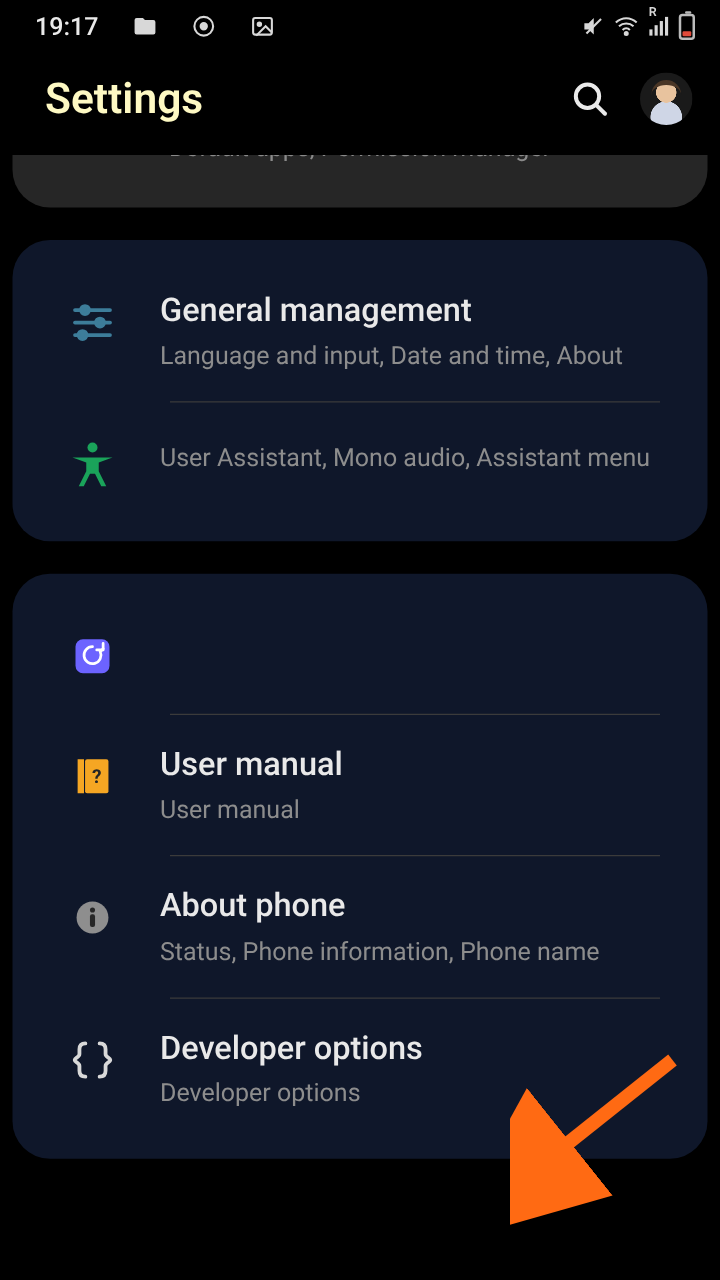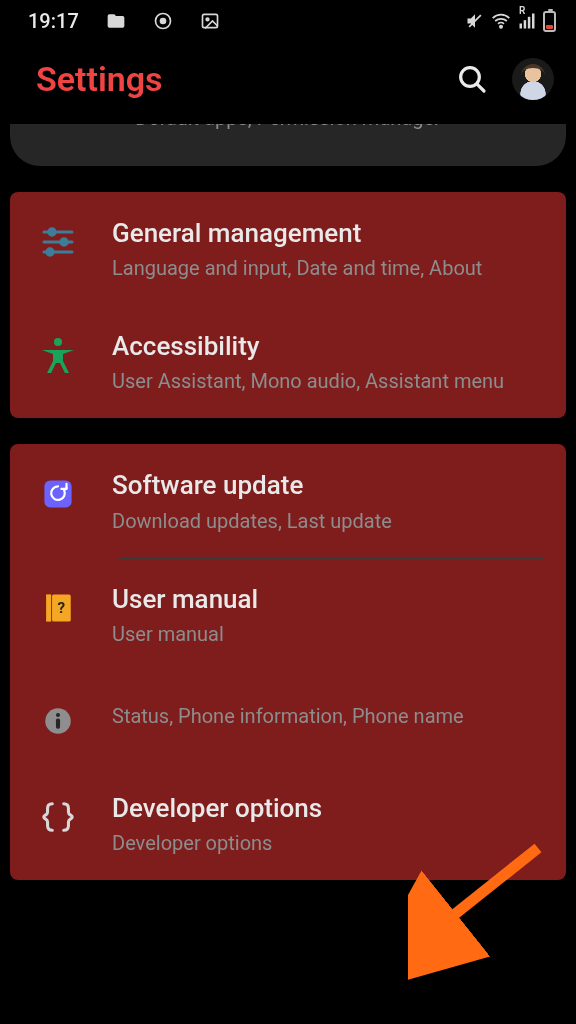--- a/index.html
+++ b/index.html
@@ -33,21 +33,21 @@
   .battery::after {
     content:""; position:absolute; bottom:1px; left:1px; width:7px; height:4px;
     background:#e04a3a; border-radius:1px;
   }
 
   
   .header {
     display:flex; align-items:center; justify-content:space-between;
     padding: 16px 22px 24px 36px;
   }
-  .header-title { font-size: 34px; font-weight: 600; color:#ef4444; }
+  .header-title { font-size: 34px; font-weight: 600; color:#fef9c3; }
   .header-right { display:flex; align-items:center; gap:24px; }
   .avatar {
     width:42px; height:42px; border-radius:50%;
     background: radial-gradient(circle at 50% 38%, #e8c39e 0 24%, transparent 25%),
                 radial-gradient(circle at 50% 85%, #cfd6e6 0 30%, transparent 31%),
                 #1a1a1a;
     position:relative; overflow:hidden;
   }
   .avatar::after{
     content:""; position:absolute; top:6px; left:9px; width:24px; height:10px;
@@ -59,23 +59,23 @@
 
   
   .card-partial {
     background:#262626; border-radius: 0 0 30px 30px;
     height: 42px; overflow:hidden; margin-bottom: 26px;
     display:flex; align-items:flex-start; justify-content:center;
     padding: 0 40px; color:#8a8a8a; font-size:20px;
   }
 
   .card {
-    background:#7f1d1d; border-radius: 8px;
+    background:#0f172a; border-radius: 30px;
     margin-bottom: 26px;
-    padding: 0;
+    padding: 16px;
   }
 
   .row {
     display:flex; align-items:flex-start;
     padding: 24px 24px 24px 20px;
     position:relative;
   }
   .row + .row::before {
     content:""; position:absolute; top:0; left:110px; right:22px;
     height:1px; background:#3b3b3b;
@@ -190,41 +190,36 @@
     </div>
 
     <div class="row">
       <div class="row-icon">
         <svg viewBox="0 0 40 40" width="40" height="40" fill="#1aa35a">
           <circle cx="20" cy="7" r="4"></circle>
           <path d="M4 15h32l-11 4v7l6 12h-4l-5-10h-4l-5 10H9l6-12v-7z"></path>
         </svg>
       </div>
       <div class="row-text">
-        <div class="row-title">Accessibility</div>
         <div class="row-sub">User Assistant, Mono audio, Assistant menu</div>
       </div>
     </div>
 
   </div>
 
   <div class="card">
 
     <div class="row">
       <div class="row-icon">
         <svg viewBox="0 0 40 40" width="34" height="34">
           <rect x="4" y="4" width="32" height="32" rx="7" fill="#6c63ff"></rect>
           <path d="M20 11a8 8 0 1 0 7.3 4.7L30 13" fill="none" stroke="#fff" stroke-width="2.6" stroke-linecap="round"></path>
           <path d="M30 8v6h-6" fill="none" stroke="#fff" stroke-width="2.6" stroke-linecap="round" stroke-linejoin="round"></path>
         </svg>
       </div>
-      <div class="row-text">
-        <div class="row-title">Software update</div>
-        <div class="row-sub">Download updates, Last update</div>
-      </div>
     </div>
 
     <div class="row">
       <div class="row-icon">
         <svg viewBox="0 0 40 40" width="34" height="34">
           <rect x="6" y="4" width="6" height="32" fill="#f5a623"></rect>
           <rect x="13" y="4" width="22" height="32" rx="2" fill="#f5a623"></rect>
           <text x="24" y="26" font-size="18" font-weight="700" fill="#262626" text-anchor="middle">?</text>
         </svg>
       </div>
@@ -236,20 +231,21 @@
 
     <div class="row">
       <div class="row-icon">
         <svg viewBox="0 0 40 40" width="34" height="34">
           <circle cx="20" cy="20" r="15" fill="#8e8e8e"></circle>
           <circle cx="20" cy="13" r="2.4" fill="#262626"></circle>
           <rect x="17.6" y="17" width="4.8" height="12" rx="2" fill="#262626"></rect>
         </svg>
       </div>
       <div class="row-text">
+        <div class="row-title">About phone</div>
         <div class="row-sub">Status, Phone information, Phone name</div>
       </div>
     </div>
 
     <div class="row">
       <div class="row-icon">
         <svg viewBox="0 0 40 40" width="38" height="38" fill="none" stroke="#d8d8d8" stroke-width="3.2" stroke-linecap="round" stroke-linejoin="round">
           <path d="M14 6c-4 0-5 2-5 5v4c0 3-4 3-4 5s4 2 4 5v4c0 3 1 5 5 5"></path>
           <path d="M26 6c4 0 5 2 5 5v4c0 3 4 3 4 5s-4 2-4 5v4c0 3-1 5-5 5"></path>
         </svg>

